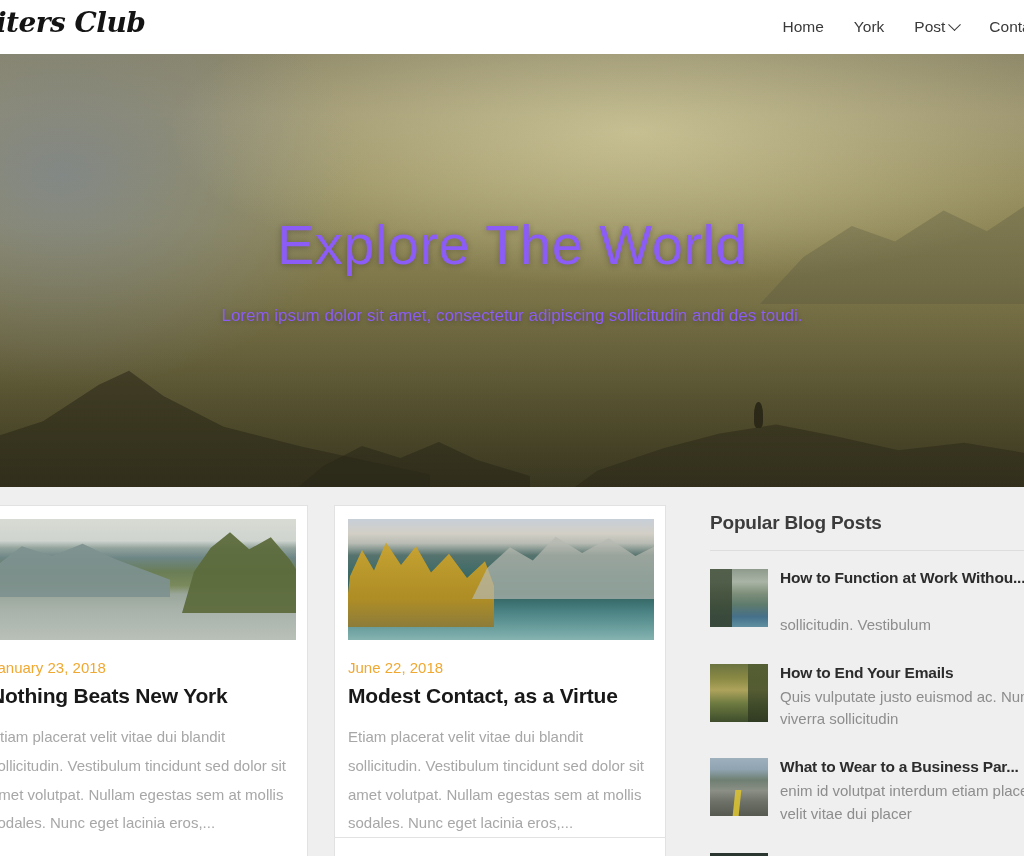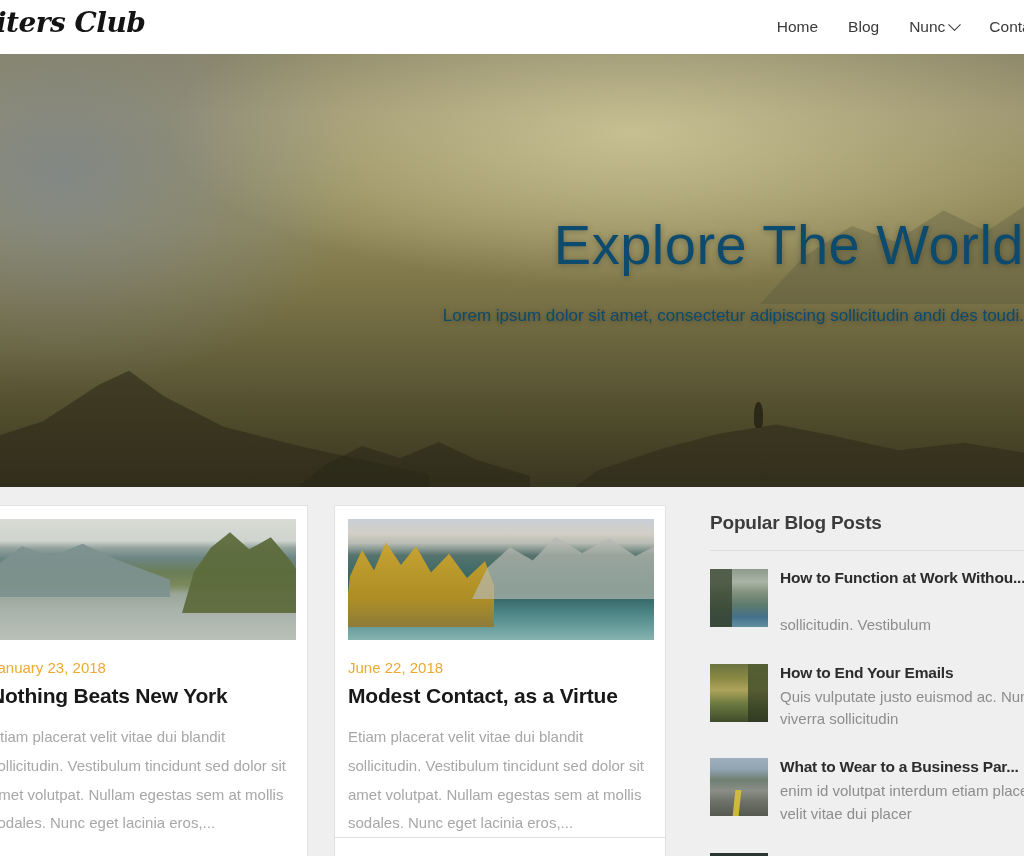--- a/index.html
+++ b/index.html
@@ -125,22 +125,22 @@
     border-radius: 48% 48% 28% 28%;
   }
   .hero-wash {
     position: absolute; inset: 0;
     background: linear-gradient(to bottom, rgba(30,28,16,0.10) 0%, rgba(30,28,16,0.02) 40%, rgba(25,23,13,0.18) 100%);
   }
   .hero-content {
     position: absolute;
     left: 0; right: 0;
     top: 160px;
-    text-align: right;
-    color: #0c4a6e;
+    text-align: center;
+    color: #8b5cf6;
   }
   .hero-title {
     font-size: 56px;
     font-weight: normal;
     letter-spacing: 0.5px;
     line-height: 1.1;
     text-shadow: 0 1px 6px rgba(0,0,0,0.28);
   }
   .hero-sub {
     margin-top: 26px;
@@ -359,24 +359,24 @@
 <body>
 
 <header class="site-header">
   <a class="brand">Writers Club</a>
 
   <nav class="main-nav">
     <a class="nav-link">
       <span>Home</span>
     </a>
     <a class="nav-link">
-      <span>Blog</span>
+      <span>York</span>
     </a>
     <a class="nav-link">
-      <span>Nunc</span>
+      <span>Post</span>
       <i class="chev"></i>
     </a>
     <a class="nav-link">
       <span>Contact Us</span>
     </a>
   </nav>
 </header>
 
 <section class="hero">
   <div class="hero-bg"></div>

